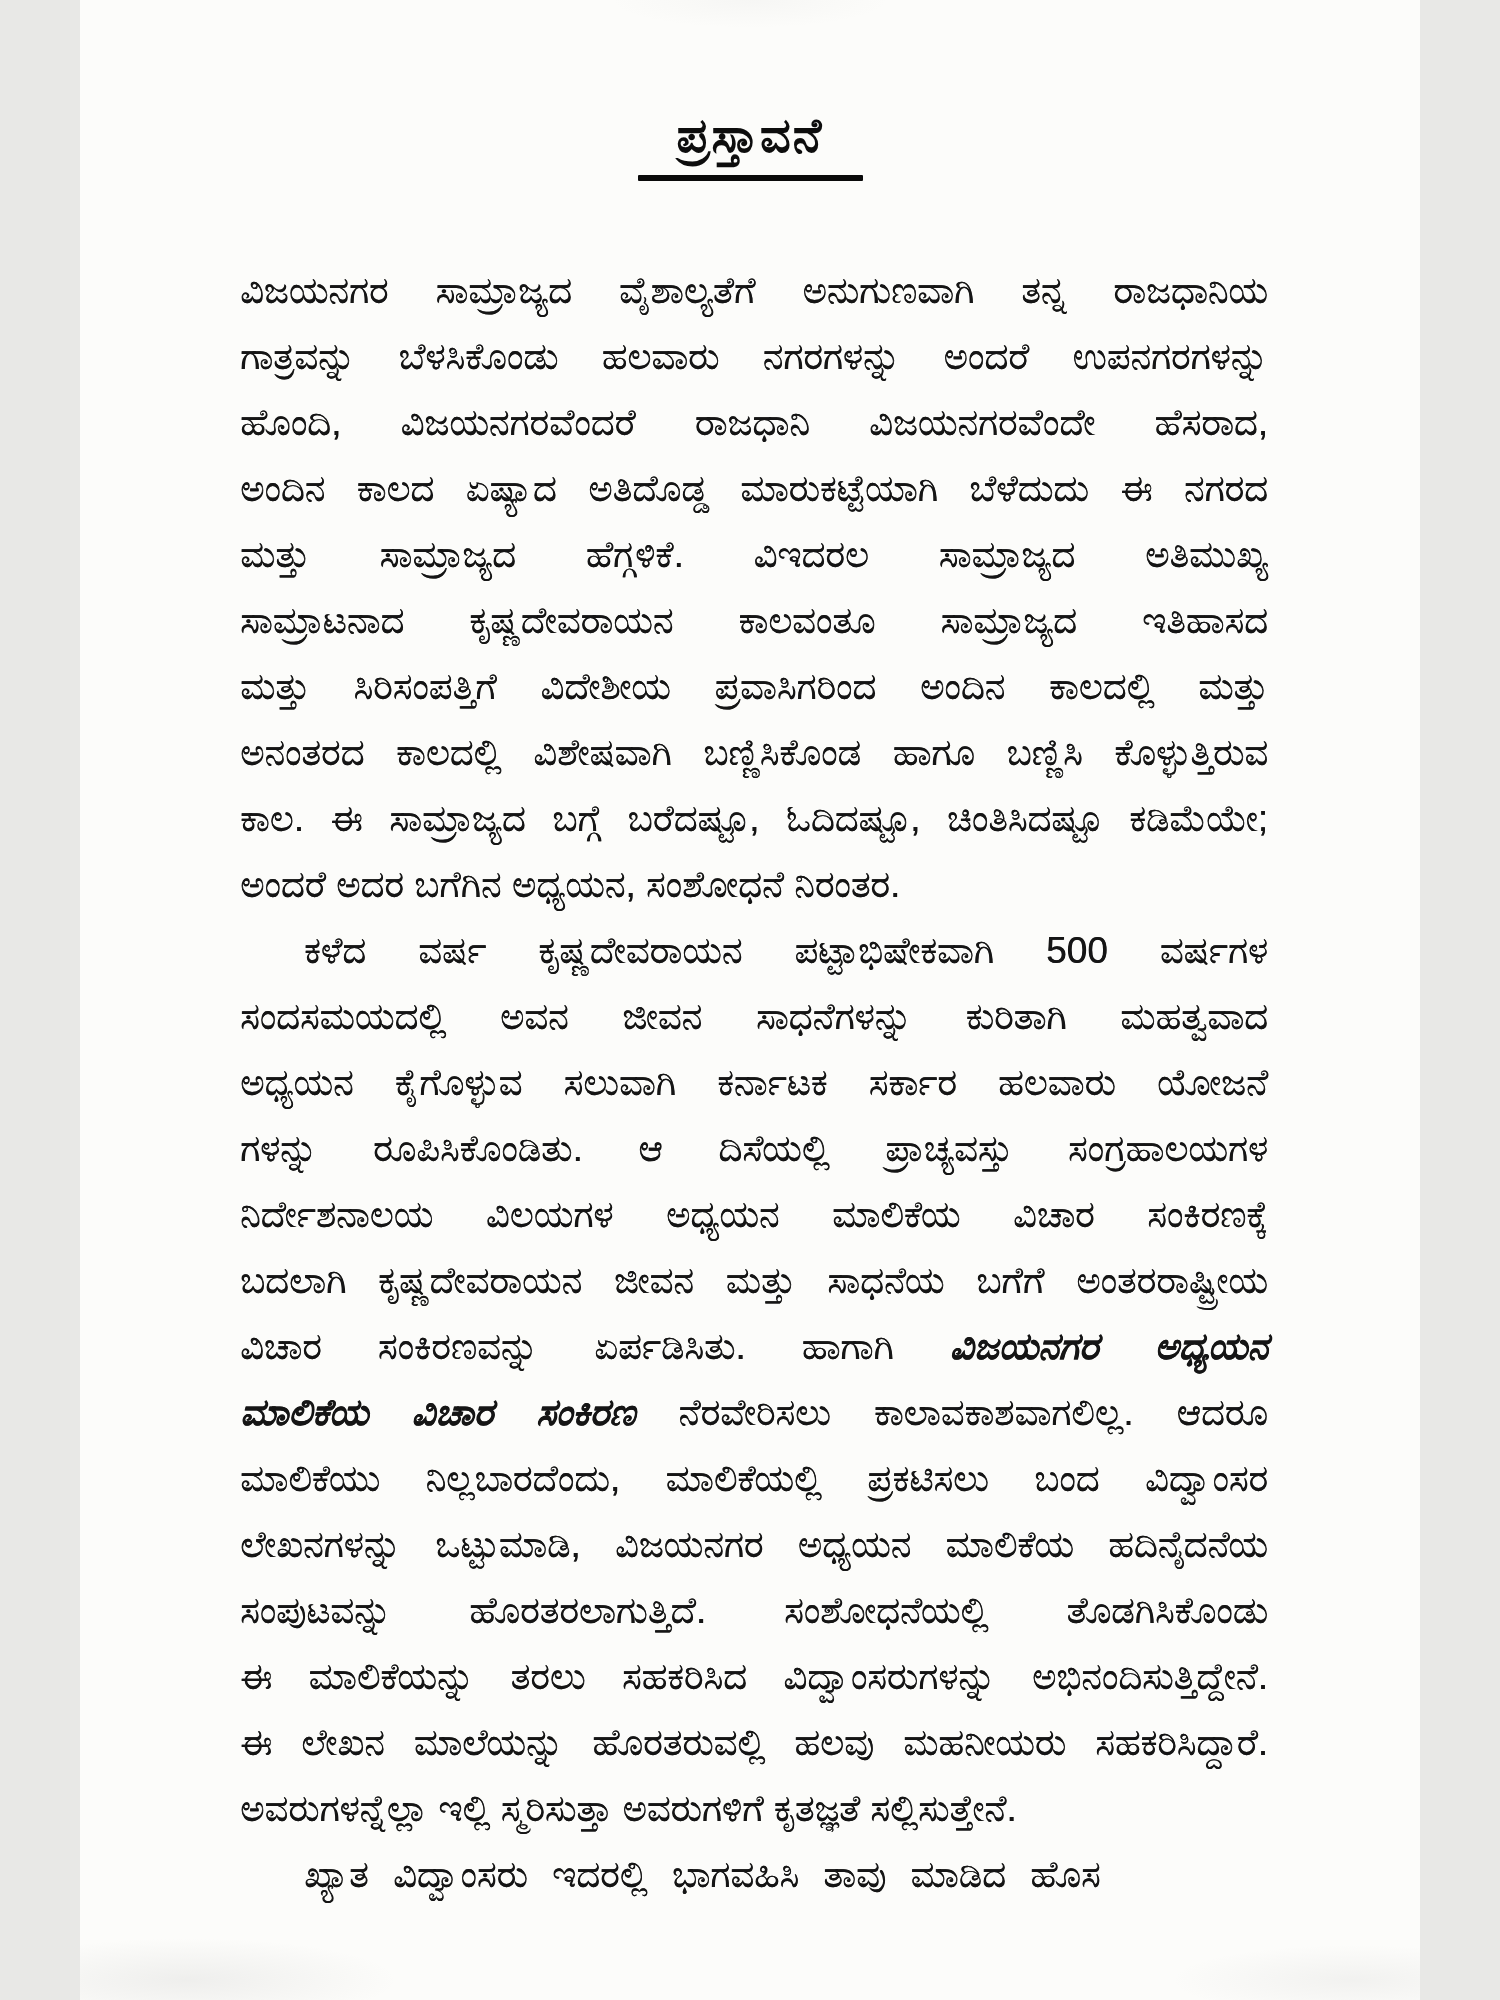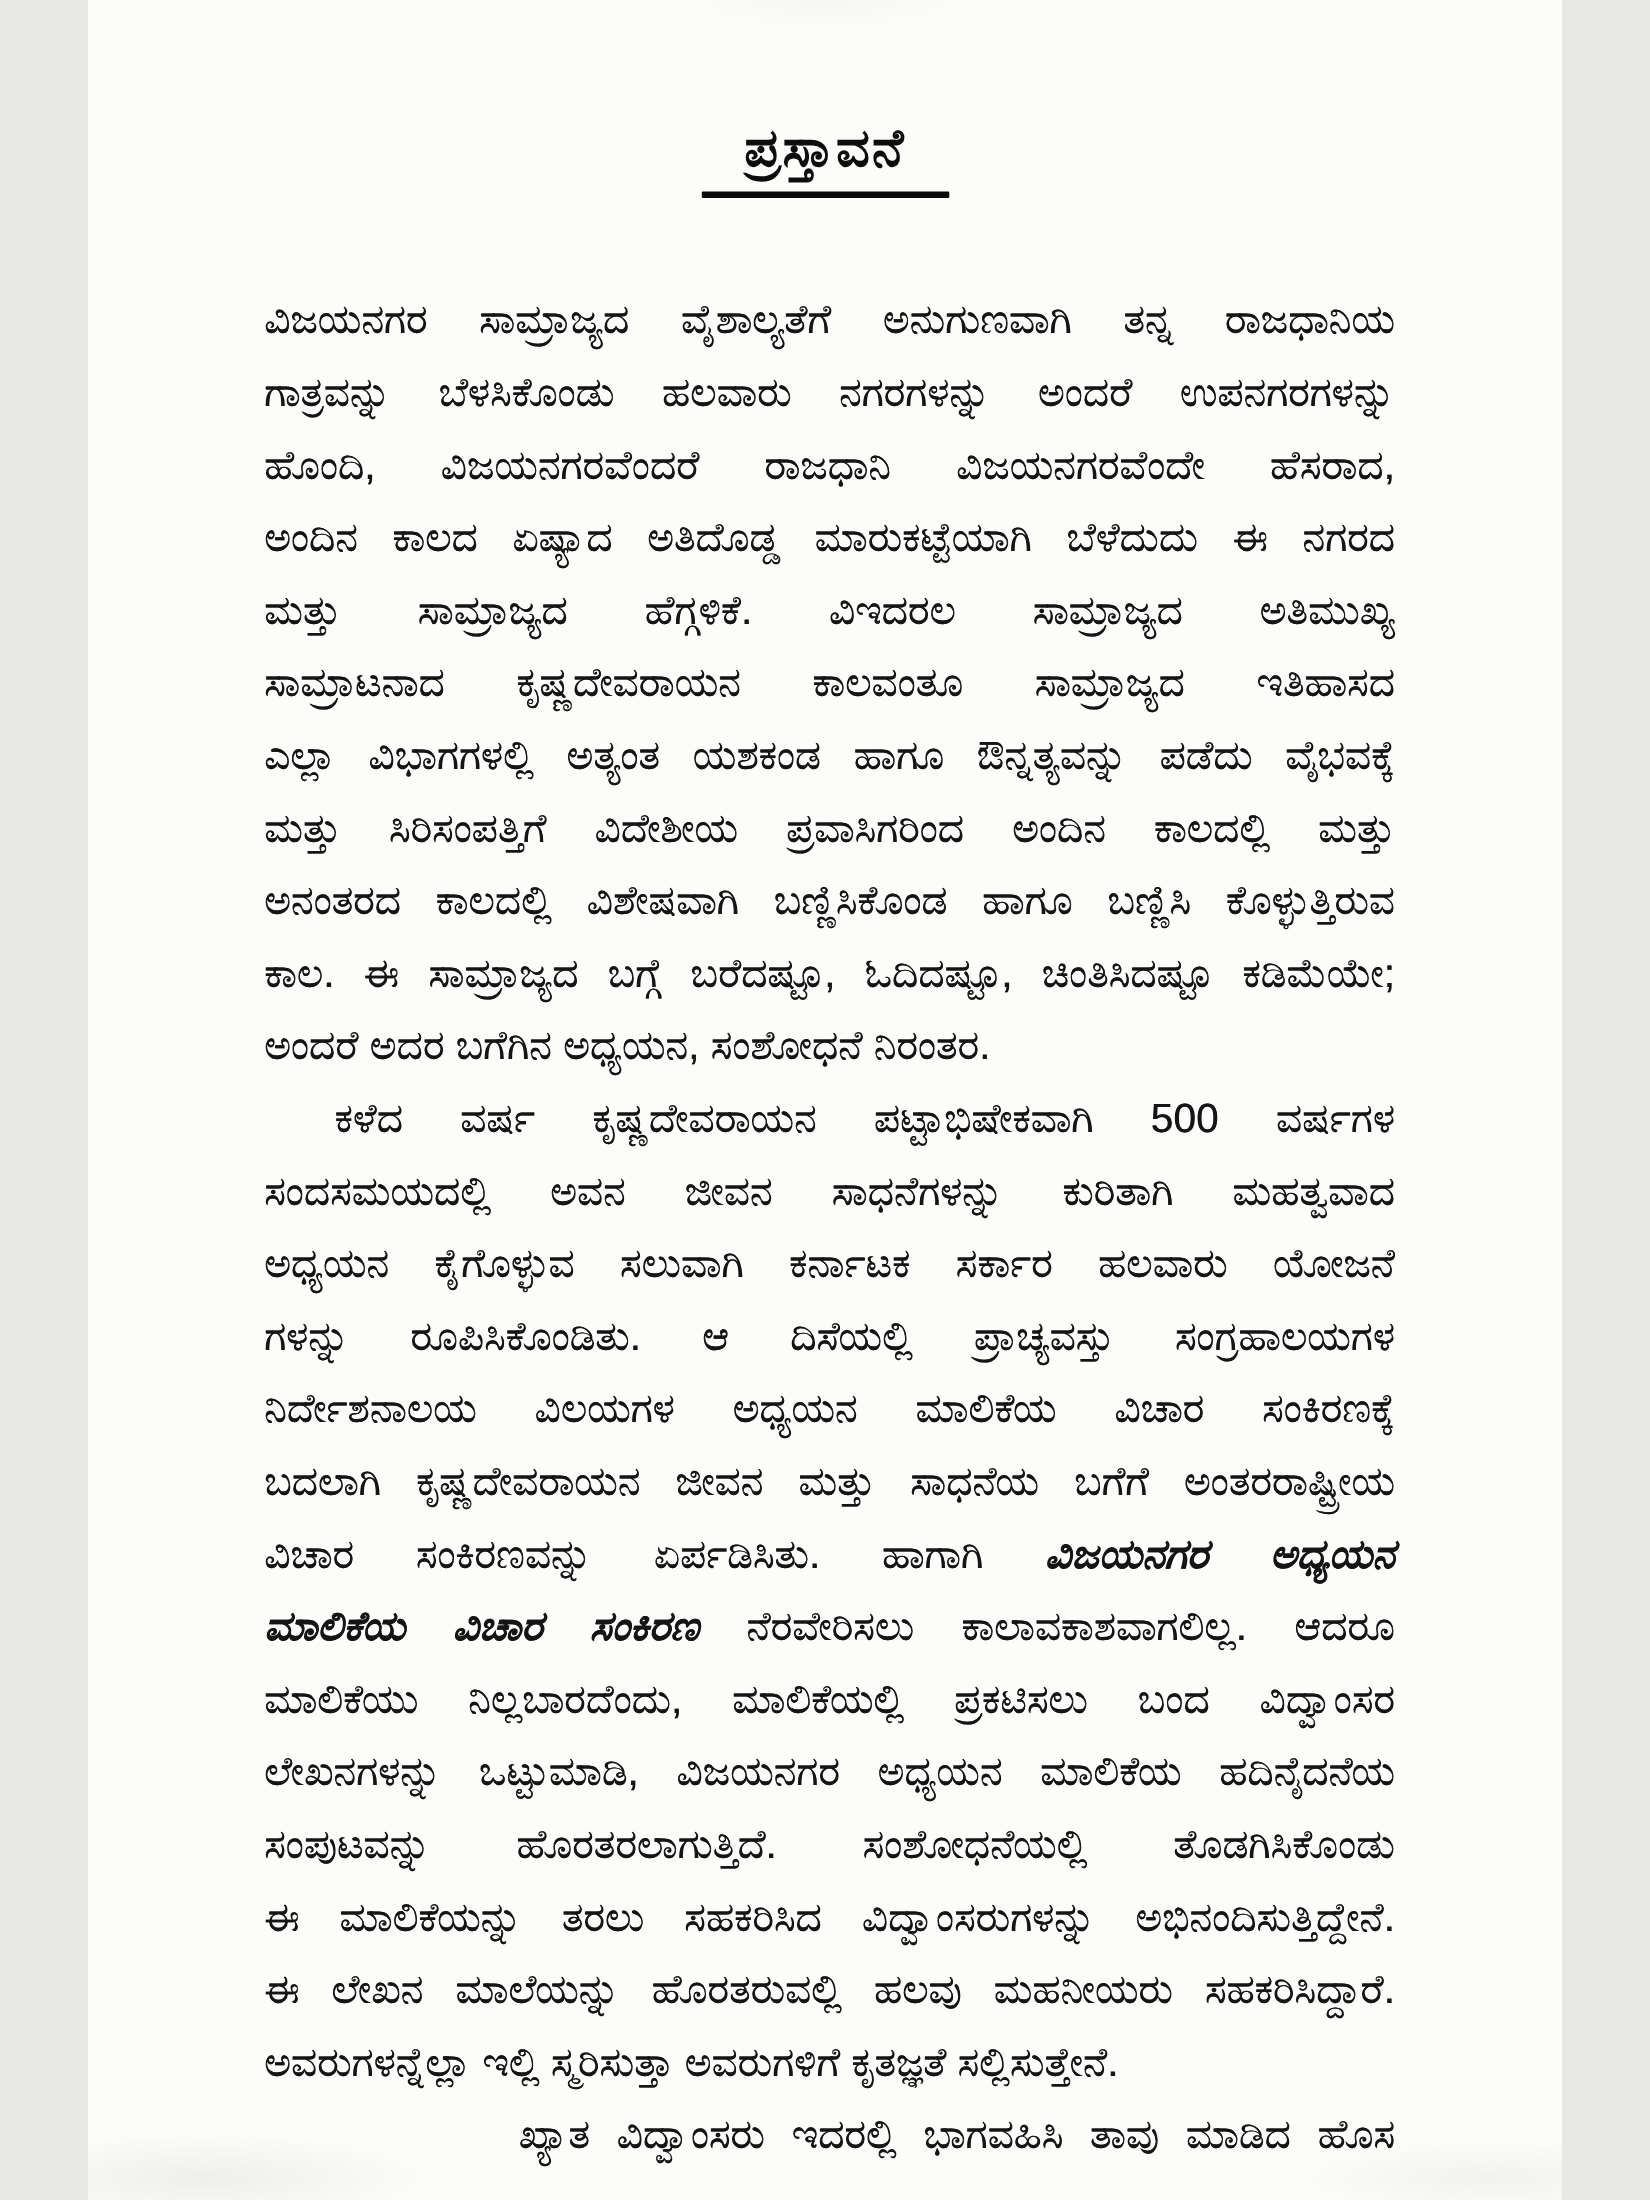--- a/index.html
+++ b/index.html
@@ -81,35 +81,34 @@
     <div class="title-underline"></div>
   </div>
 
   <div class="page-body">
       <div class="text-line just"><span>ವಿಜಯನಗರ ಸಾಮ್ರಾಜ್ಯದ ವೈಶಾಲ್ಯತೆಗೆ ಅನುಗುಣವಾಗಿ ತನ್ನ ರಾಜಧಾನಿಯ</span></div>
       <div class="text-line just"><span>ಗಾತ್ರವನ್ನು ಬೆಳಸಿಕೊಂಡು ಹಲವಾರು ನಗರಗಳನ್ನು ಅಂದರೆ ಉಪನಗರಗಳನ್ನು</span></div>
       <div class="text-line just"><span>ಹೊಂದಿ, ವಿಜಯನಗರವೆಂದರೆ ರಾಜಧಾನಿ ವಿಜಯನಗರವೆಂದೇ ಹೆಸರಾದ,</span></div>
       <div class="text-line just"><span>ಅಂದಿನ ಕಾಲದ ಏಷ್ಯಾದ ಅತಿದೊಡ್ಡ ಮಾರುಕಟ್ಟೆಯಾಗಿ ಬೆಳೆದುದು ಈ ನಗರದ</span></div>
       <div class="text-line just"><span>ಮತ್ತು ಸಾಮ್ರಾಜ್ಯದ ಹೆಗ್ಗಳಿಕೆ. ವಿಇದರಲ ಸಾಮ್ರಾಜ್ಯದ ಅತಿಮುಖ್ಯ</span></div>
       <div class="text-line just"><span>ಸಾಮ್ರಾಟನಾದ ಕೃಷ್ಣದೇವರಾಯನ ಕಾಲವಂತೂ ಸಾಮ್ರಾಜ್ಯದ ಇತಿಹಾಸದ</span></div>
-      <div class="text-line just"><span>ಎಲ್ಲಾ ವಿಭಾಗಗಳಲ್ಲಿ ಅತ್ಯಂತ ಯಶಕಂಡ ಹಾಗೂ ಔನ್ನತ್ಯವನ್ನು ಪಡೆದು ವೈಭವಕ್ಕೆ</span></div>
       <div class="text-line just"><span>ಮತ್ತು ಸಿರಿಸಂಪತ್ತಿಗೆ ವಿದೇಶೀಯ ಪ್ರವಾಸಿಗರಿಂದ ಅಂದಿನ ಕಾಲದಲ್ಲಿ ಮತ್ತು</span></div>
       <div class="text-line just"><span>ಅನಂತರದ ಕಾಲದಲ್ಲಿ ವಿಶೇಷವಾಗಿ ಬಣ್ಣಿಸಿಕೊಂಡ ಹಾಗೂ ಬಣ್ಣಿಸಿ ಕೊಳ್ಳುತ್ತಿರುವ</span></div>
       <div class="text-line just"><span>ಕಾಲ. ಈ ಸಾಮ್ರಾಜ್ಯದ ಬಗ್ಗೆ ಬರೆದಷ್ಟೂ, ಓದಿದಷ್ಟೂ, ಚಿಂತಿಸಿದಷ್ಟೂ ಕಡಿಮೆಯೇ;</span></div>
       <div class="text-line"><span>ಅಂದರೆ ಅದರ ಬಗೆಗಿನ ಅಧ್ಯಯನ, ಸಂಶೋಧನೆ ನಿರಂತರ.</span></div>
       <div class="text-line just indent"><span>ಕಳೆದ ವರ್ಷ ಕೃಷ್ಣದೇವರಾಯನ ಪಟ್ಟಾಭಿಷೇಕವಾಗಿ 500 ವರ್ಷಗಳ</span></div>
       <div class="text-line just"><span>ಸಂದಸಮಯದಲ್ಲಿ ಅವನ ಜೀವನ ಸಾಧನೆಗಳನ್ನು ಕುರಿತಾಗಿ ಮಹತ್ವವಾದ</span></div>
       <div class="text-line just"><span>ಅಧ್ಯಯನ ಕೈಗೊಳ್ಳುವ ಸಲುವಾಗಿ ಕರ್ನಾಟಕ ಸರ್ಕಾರ ಹಲವಾರು ಯೋಜನೆ</span></div>
       <div class="text-line just"><span>ಗಳನ್ನು ರೂಪಿಸಿಕೊಂಡಿತು. ಆ ದಿಸೆಯಲ್ಲಿ ಪ್ರಾಚ್ಯವಸ್ತು ಸಂಗ್ರಹಾಲಯಗಳ</span></div>
       <div class="text-line just"><span>ನಿರ್ದೇಶನಾಲಯ ವಿಲಯಗಳ ಅಧ್ಯಯನ ಮಾಲಿಕೆಯ ವಿಚಾರ ಸಂಕಿರಣಕ್ಕೆ</span></div>
       <div class="text-line just"><span>ಬದಲಾಗಿ ಕೃಷ್ಣದೇವರಾಯನ ಜೀವನ ಮತ್ತು ಸಾಧನೆಯ ಬಗೆಗೆ ಅಂತರರಾಷ್ಟ್ರೀಯ</span></div>
       <div class="text-line just"><span>ವಿಚಾರ ಸಂಕಿರಣವನ್ನು ಏರ್ಪಡಿಸಿತು. ಹಾಗಾಗಿ </span><span class="em">ವಿಜಯನಗರ ಅಧ್ಯಯನ</span></div>
       <div class="text-line just"><span class="em">ಮಾಲಿಕೆಯ ವಿಚಾರ ಸಂಕಿರಣ</span><span> ನೆರವೇರಿಸಲು ಕಾಲಾವಕಾಶವಾಗಲಿಲ್ಲ. ಆದರೂ</span></div>
       <div class="text-line just"><span>ಮಾಲಿಕೆಯು ನಿಲ್ಲಬಾರದೆಂದು, ಮಾಲಿಕೆಯಲ್ಲಿ ಪ್ರಕಟಿಸಲು ಬಂದ ವಿದ್ವಾಂಸರ</span></div>
       <div class="text-line just"><span>ಲೇಖನಗಳನ್ನು ಒಟ್ಟುಮಾಡಿ, ವಿಜಯನಗರ ಅಧ್ಯಯನ ಮಾಲಿಕೆಯ ಹದಿನೈದನೆಯ</span></div>
       <div class="text-line just"><span>ಸಂಪುಟವನ್ನು ಹೊರತರಲಾಗುತ್ತಿದೆ. ಸಂಶೋಧನೆಯಲ್ಲಿ ತೊಡಗಿಸಿಕೊಂಡು</span></div>
       <div class="text-line just"><span>ಈ ಮಾಲಿಕೆಯನ್ನು ತರಲು ಸಹಕರಿಸಿದ ವಿದ್ವಾಂಸರುಗಳನ್ನು ಅಭಿನಂದಿಸುತ್ತಿದ್ದೇನೆ.</span></div>
       <div class="text-line just"><span>ಈ ಲೇಖನ ಮಾಲೆಯನ್ನು ಹೊರತರುವಲ್ಲಿ ಹಲವು ಮಹನೀಯರು ಸಹಕರಿಸಿದ್ದಾರೆ.</span></div>
       <div class="text-line"><span>ಅವರುಗಳನ್ನೆಲ್ಲಾ ಇಲ್ಲಿ ಸ್ಮರಿಸುತ್ತಾ ಅವರುಗಳಿಗೆ ಕೃತಜ್ಞತೆ ಸಲ್ಲಿಸುತ್ತೇನೆ.</span></div>
-      <div class="text-line indent" style="word-spacing: 14px; text-align: right;"><span>ಖ್ಯಾತ ವಿದ್ವಾಂಸರು ಇದರಲ್ಲಿ ಭಾಗವಹಿಸಿ ತಾವು ಮಾಡಿದ ಹೊಸ</span></div>
+      <div class="text-line indent" style="word-spacing: 14px;"><span>ಖ್ಯಾತ ವಿದ್ವಾಂಸರು ಇದರಲ್ಲಿ ಭಾಗವಹಿಸಿ ತಾವು ಮಾಡಿದ ಹೊಸ</span></div>
     </div>
 
 </div>
 
 </body></html>

